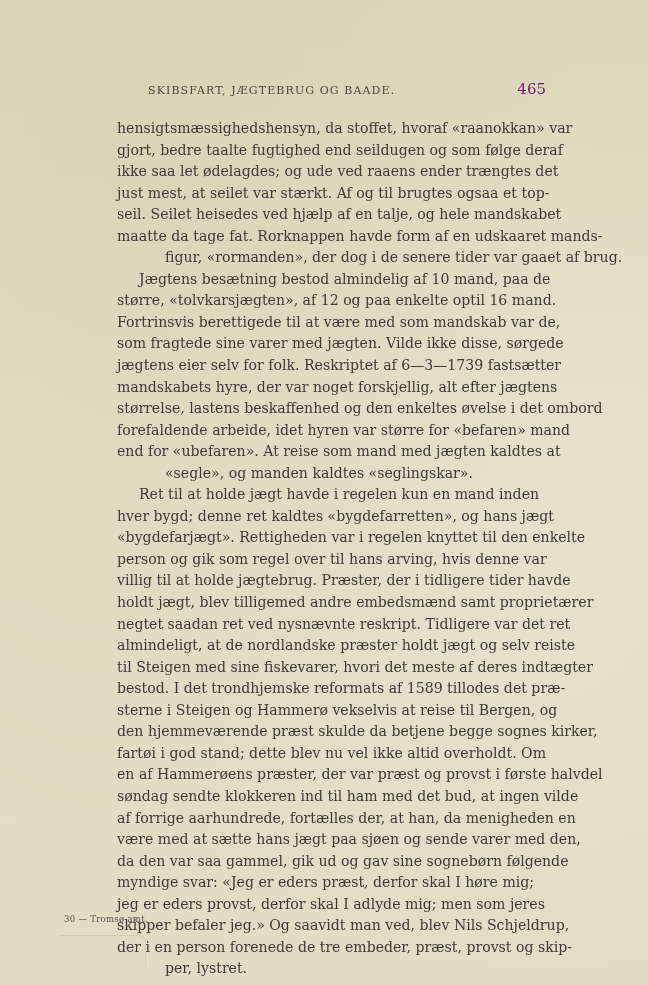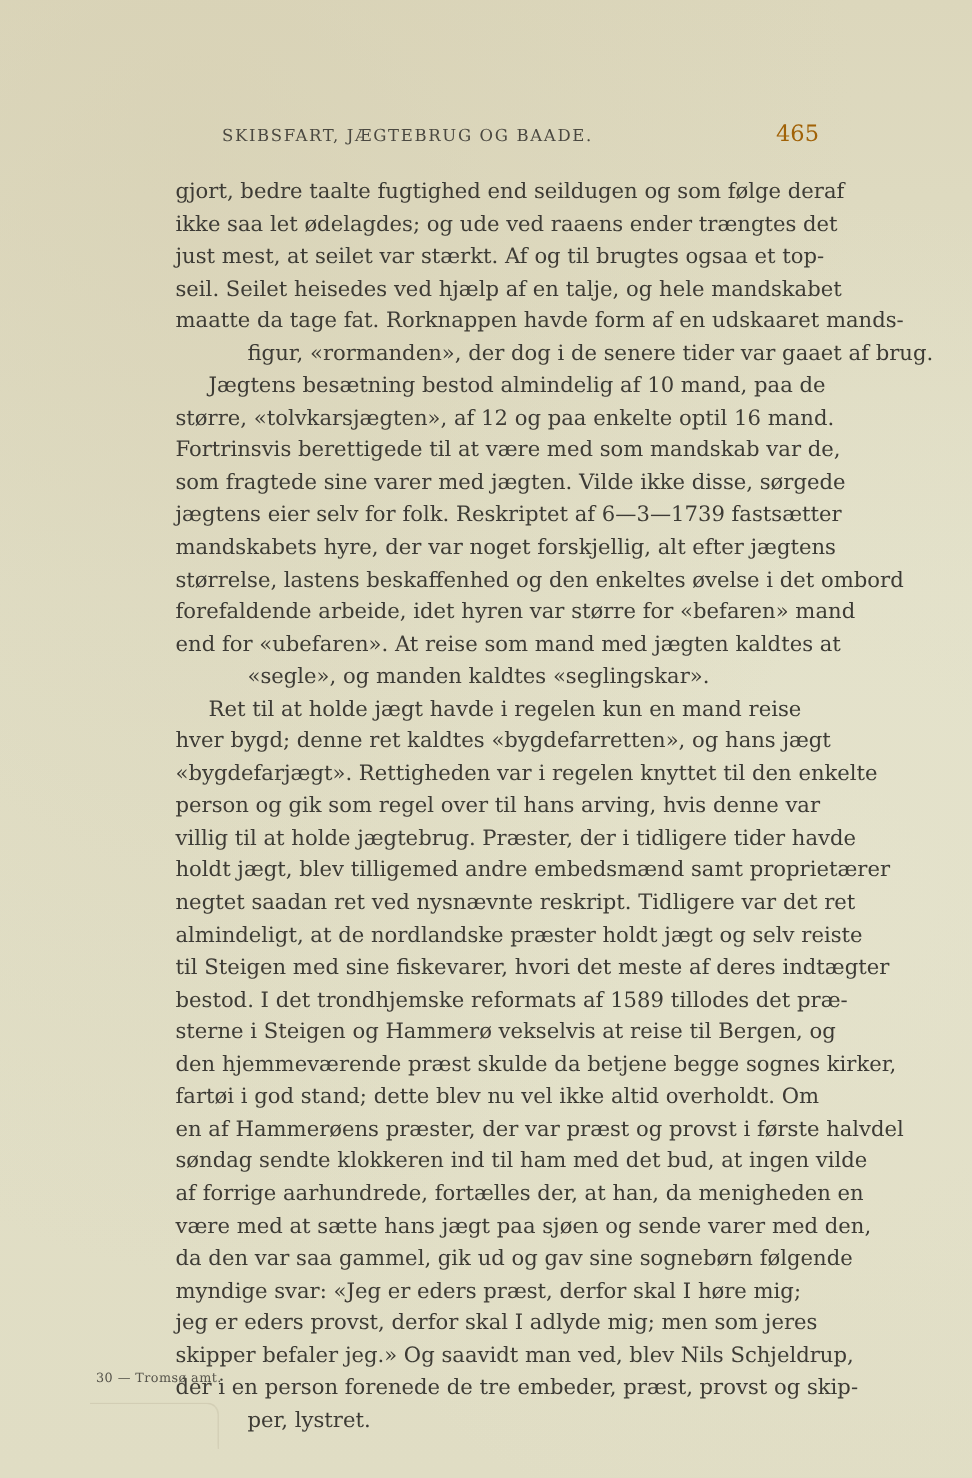--- a/index.html
+++ b/index.html
@@ -38,21 +38,21 @@
       font-size: 11px;
       letter-spacing: 1.1px;
       color: #4a4840;
       white-space: nowrap;
     }
     .page-number {
       position: absolute;
       right: 0;
       top: 2px;
       font-size: 15px;
-      color: #a16207;
+      color: #701a75;
     }
     .body-text {
       position: absolute;
       left: 117px;
       top: 118px;
       width: 406px;
     }
     .line {
       display: block;
       height: 21.55px;
@@ -92,37 +92,38 @@
 </head>
 <body>
 
 <div class="page">
   <div class="running-head">
     <span class="running-title">SKIBSFART, JÆGTEBRUG OG BAADE.</span>
     <span class="page-number">465</span>
   </div>
 
   <div class="body-text" id="body-text">
+      <span class="line">hensigtsmæssighedshensyn, da stoffet, hvoraf «raanokkan» var</span>
       <span class="line">gjort, bedre taalte fugtighed end seildugen og som følge deraf</span>
       <span class="line">ikke saa let ødelagdes; og ude ved raaens ender trængtes det</span>
       <span class="line">just mest, at seilet var stærkt. Af og til brugtes ogsaa et top-</span>
       <span class="line">seil. Seilet heisedes ved hjælp af en talje, og hele mandskabet</span>
       <span class="line">maatte da tage fat. Rorknappen havde form af en udskaaret mands-</span>
       <span class="line last">figur, «rormanden», der dog i de senere tider var gaaet af brug.</span>
       <span class="line indent">Jægtens besætning bestod almindelig af 10 mand, paa de</span>
       <span class="line">større, «tolvkarsjægten», af 12 og paa enkelte optil 16 mand.</span>
       <span class="line">Fortrinsvis berettigede til at være med som mandskab var de,</span>
       <span class="line">som fragtede sine varer med jægten. Vilde ikke disse, sørgede</span>
       <span class="line">jægtens eier selv for folk. Reskriptet af 6—3—1739 fastsætter</span>
       <span class="line">mandskabets hyre, der var noget forskjellig, alt efter jægtens</span>
       <span class="line">størrelse, lastens beskaffenhed og den enkeltes øvelse i det ombord</span>
       <span class="line">forefaldende arbeide, idet hyren var større for «befaren» mand</span>
       <span class="line">end for «ubefaren». At reise som mand med jægten kaldtes at</span>
       <span class="line last">«segle», og manden kaldtes «seglingskar».</span>
-      <span class="line indent">Ret til at holde jægt havde i regelen kun en mand reise</span>
+      <span class="line indent">Ret til at holde jægt havde i regelen kun en mand inden</span>
       <span class="line">hver bygd; denne ret kaldtes «bygdefarretten», og hans jægt</span>
       <span class="line">«bygdefarjægt». Rettigheden var i regelen knyttet til den enkelte</span>
       <span class="line">person og gik som regel over til hans arving, hvis denne var</span>
       <span class="line">villig til at holde jægtebrug. Præster, der i tidligere tider havde</span>
       <span class="line">holdt jægt, blev tilligemed andre embedsmænd samt proprietærer</span>
       <span class="line">negtet saadan ret ved nysnævnte reskript. Tidligere var det ret</span>
       <span class="line">almindeligt, at de nordlandske præster holdt jægt og selv reiste</span>
       <span class="line">til Steigen med sine fiskevarer, hvori det meste af deres indtægter</span>
       <span class="line">bestod. I det trondhjemske reformats af 1589 tillodes det præ-</span>
       <span class="line">sterne i Steigen og Hammerø vekselvis at reise til Bergen, og</span>

